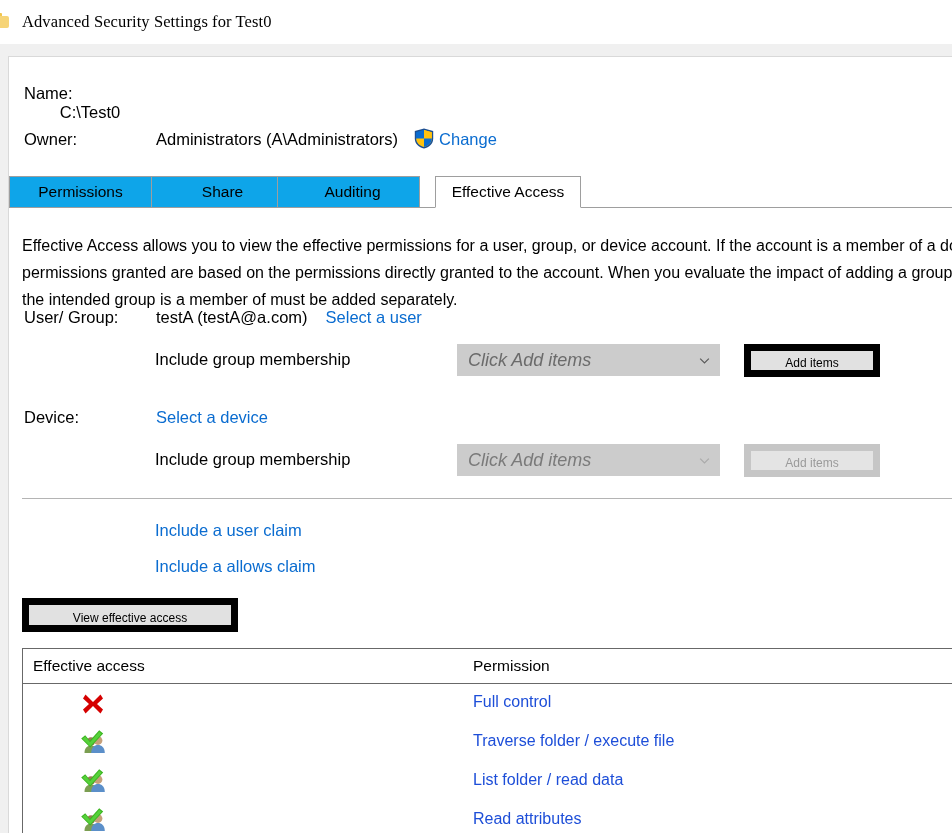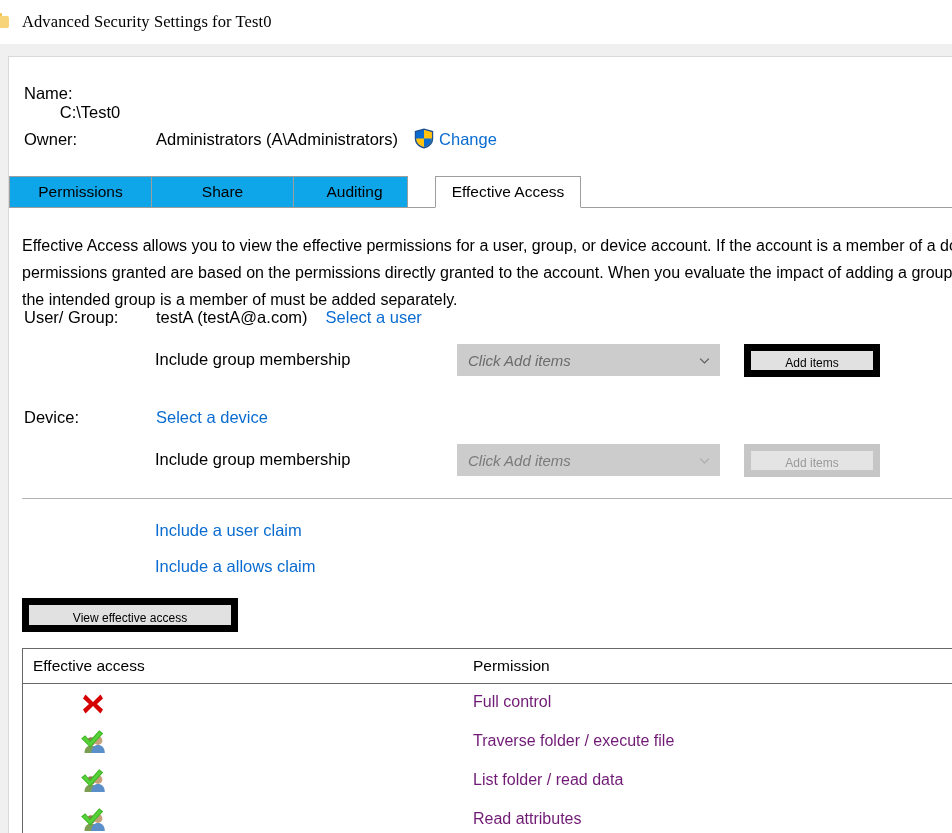--- a/index.html
+++ b/index.html
@@ -161,21 +161,21 @@
     border: 1px solid #cccccc;
     box-sizing: border-box;
     display: flex;
     align-items: center;
     padding: 0 8px 0 10px;
     cursor: default;
   }
   .combo-text {
     flex: 1;
     font-style: italic;
-    font-size: 15px;
+    font-size: 18px;
     color: #6b6b6b;
     white-space: nowrap;
   }
   .combo-text.dim { color: #7a7a7a; }
   .chev {
     width: 13px; height: 13px;
     flex: none;
   }
   .btn {
     position: absolute;
@@ -241,21 +241,21 @@
   }
   .lv-icon {
     position: absolute;
     left: 56px; top: 6px;
     width: 28px; height: 28px;
   }
   .lv-perm {
     position: absolute;
     left: 450px; top: 9px;
     font-size: 16px;
-    color: #701a75;
+    color: #1d4ed8;
     white-space: nowrap;
   }
 </style>
 </head>
 <body>
 
 <div class="titlebar">
   <div class="title-icon">
     <div class="folder-tab"></div>
     <div class="folder-shape"></div>
@@ -287,21 +287,21 @@
 </div>
 
 <div class="tabstrip">
   <div class="tabstrip-line"></div>
   <div class="tab" style="left:0px;width:143px;">
     <span>Permissions</span>
   </div>
   <div class="tab" style="left:142px;width:143px;">
     <span>Share</span>
   </div>
-  <div class="tab" style="left:284px;width:115px;padding-left:8px;">
+  <div class="tab" style="left:268px;width:143px;padding-left:8px;">
     <span>Auditing</span>
   </div>
   <div class="tab active" style="left:426px;width:146px;">
     <span>Effective Access</span>
   </div>
 </div>
 
 <div class="description">Effective Access allows you to view the effective permissions for a user, group, or device account. If the account is a member of a domain, the permissions granted are based on the permissions directly granted to the account. When you evaluate the impact of adding a group, any group that the intended group is a member of must be added separately.</div>
 
 <div class="field-row" style="left:24px; top:308px;">

